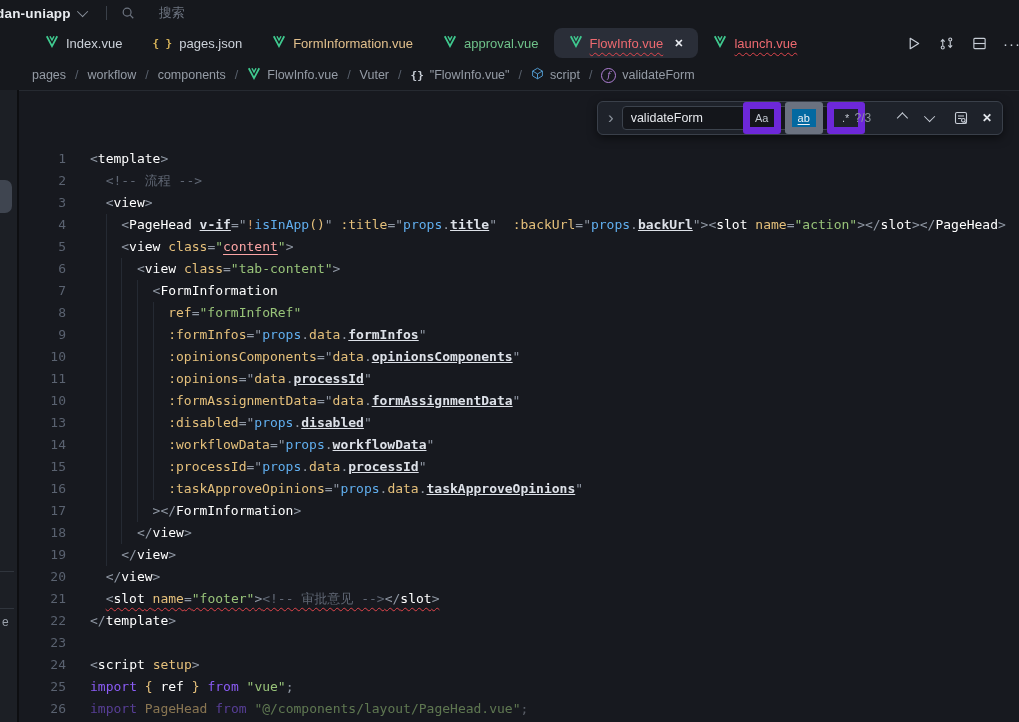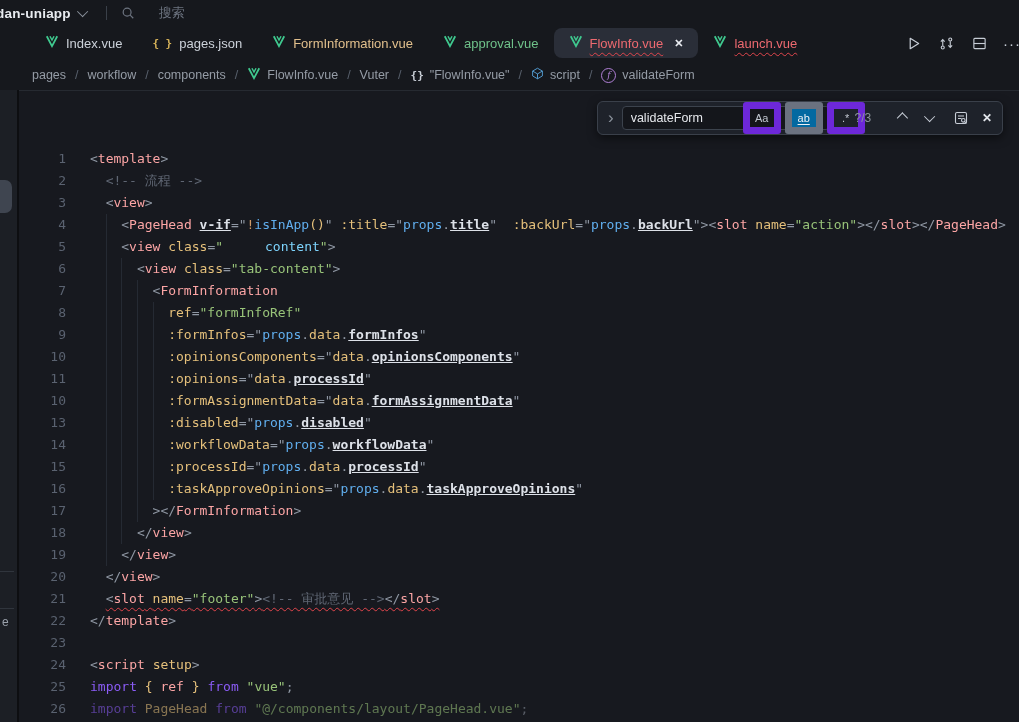--- a/index.html
+++ b/index.html
@@ -43,22 +43,22 @@
   .editor{position:absolute;left:19px;top:0;right:0;bottom:0;background:#17191f;border-top:1px solid #262a31;}
 
   
   .code{margin-top:57px;font-family:"DejaVu Sans Mono","Liberation Mono",monospace;font-size:13px;line-height:22px;}
   .row{display:flex;height:22px;white-space:pre;}
   .ln{width:47px;text-align:right;color:#5a6270;flex:none;}
   .lc{margin-left:24px;}
   .lc.dim{opacity:.55;}
   .g{display:inline-block;width:2ch;height:22px;box-sizing:border-box;border-left:1px solid #252a33;vertical-align:top;}
   .lc .g:first-child{border-left-color:transparent;}
-  .p{color:#8f97a3}.t{color:#fca5a5}.a{color:#e5c07b}.s{color:#98c379}
-  .su{color:#7dd3fc;text-underline-offset:3px;margin-left:42px;}
+  .p{color:#8f97a3}.t{color:#ffffff}.a{color:#e5c07b}.s{color:#98c379}
+  .su{color:#fca5a5;text-decoration:underline;text-underline-offset:3px;}
   .c{color:#5f6673}.v{color:#61afef}.o{color:#d19a66}.k{color:#8b5cf6}
   .pb{color:#dde1e8;font-weight:bold;text-decoration:underline;}
 
   
   .findwidget{position:absolute;top:10px;right:16px;width:406px;height:34px;background:#1e222a;border:1px solid #3a404a;
               border-radius:6px;box-shadow:0 3px 10px rgba(0,0,0,.5);display:flex;align-items:center;padding:0 10px;box-sizing:border-box;gap:8px;}
   .expand{color:#8b929c;font-size:17px;line-height:1;margin-top:-2px;cursor:pointer;}
   .findinput{display:flex;align-items:center;background:#14161b;border:1px solid #3c434d;border-radius:4px;height:24px;
              padding:0 4px 0 8px;gap:4px;flex:none;width:208px;box-sizing:border-box;}
   .findinput input{background:transparent;border:none;outline:none;color:#e6e8ec;font-size:12.5px;width:108px;

